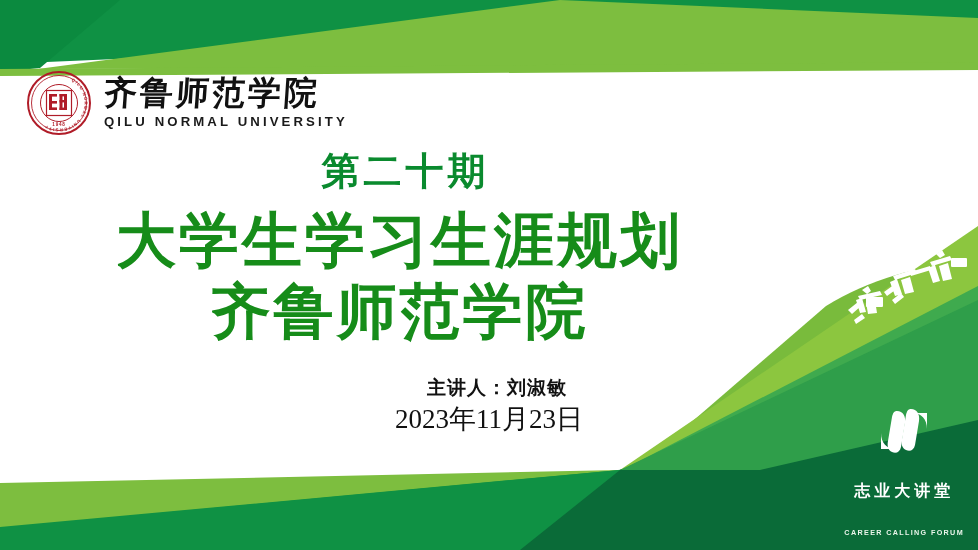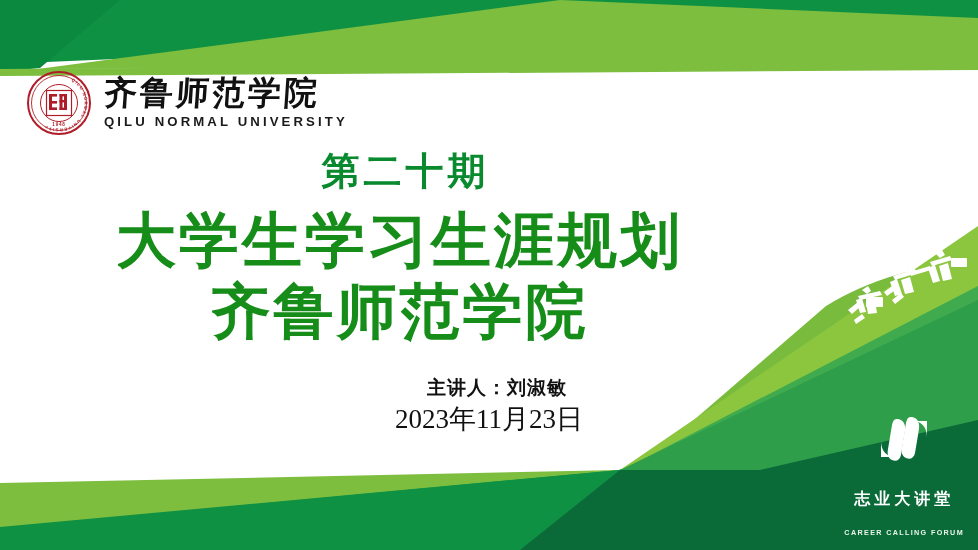--- a/index.html
+++ b/index.html
@@ -75,21 +75,21 @@
   }
   #forum-cn{
     font-family:"Liberation Serif","DejaVu Serif",serif;
     font-size:16px;font-weight:700;color:#ffffff;
     letter-spacing:4px;line-height:1.1;margin-top:3px;
     white-space:nowrap;
   }
   #forum-en{
     font-family:"Liberation Sans",sans-serif;
     font-size:7.2px;font-weight:700;color:#eaf5ea;
-    letter-spacing:1.35px;line-height:1.2;margin-top:2px;
+    letter-spacing:1.35px;line-height:1.2;margin-top:10px;
     white-space:nowrap;
   }
 </style>
 </head>
 <body>
 
 <div id="slide">
 
   <svg class="layer" viewBox="0 0 978 550" preserveAspectRatio="none" xmlns="http://www.w3.org/2000/svg">
 

